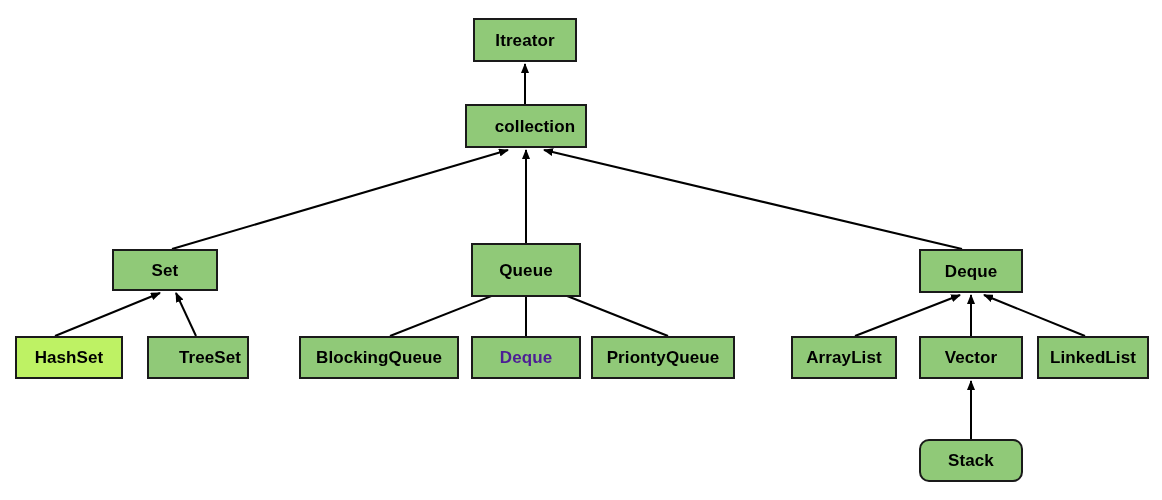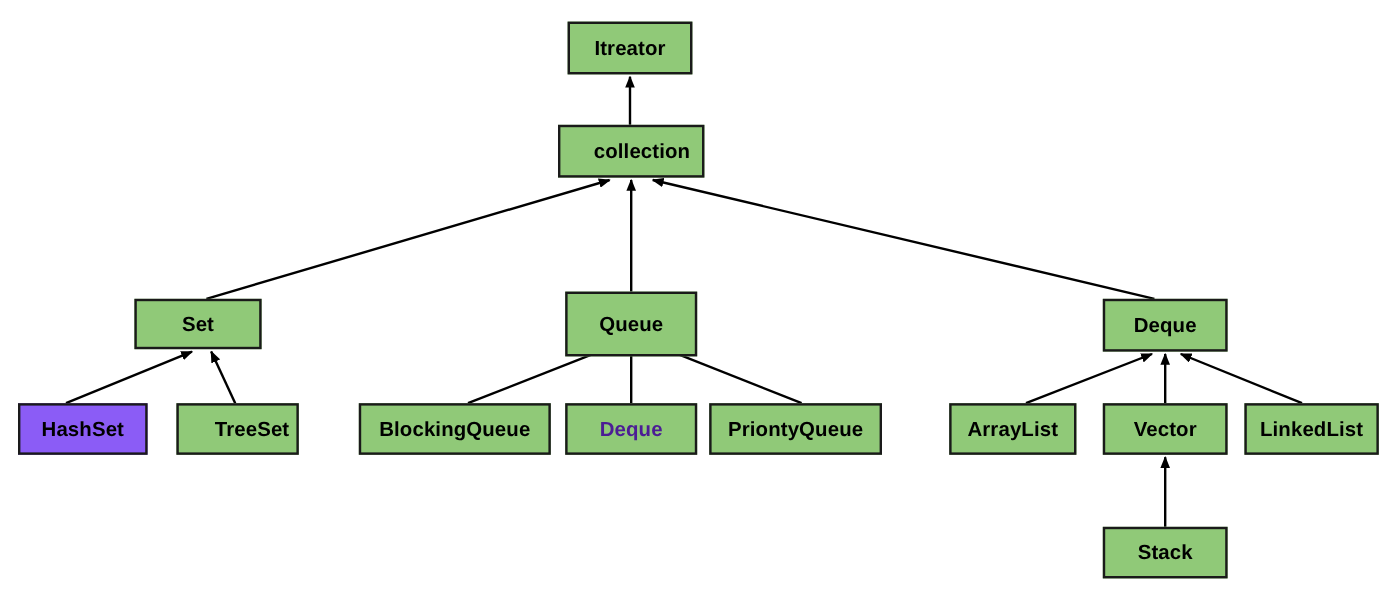--- a/index.html
+++ b/index.html
@@ -84,21 +84,21 @@
       </div>
       <div class="node" style="left: 112px; top: 249px; width: 106px; height: 42px; background: rgb(144, 201, 120); border-color: rgb(26, 26, 26); color: rgb(0, 0, 0);">
         <span class="node-label">Set</span>
       </div>
       <div class="node" style="left: 471px; top: 243px; width: 110px; height: 54px; background: rgb(144, 201, 120); border-color: rgb(26, 26, 26); color: rgb(0, 0, 0);">
         <span class="node-label">Queue</span>
       </div>
       <div class="node" style="left: 919px; top: 249px; width: 104px; height: 44px; background: rgb(144, 201, 120); border-color: rgb(26, 26, 26); color: rgb(0, 0, 0);">
         <span class="node-label">Deque</span>
       </div>
-      <div class="node" style="left: 15px; top: 336px; width: 108px; height: 43px; background: #8b5cf6; border-color: rgb(26, 26, 26); color: rgb(0, 0, 0);">
+      <div class="node" style="left: 15px; top: 336px; width: 108px; height: 43px; background: #bef264; border-color: rgb(26, 26, 26); color: rgb(0, 0, 0);">
         <span class="node-label">HashSet</span>
       </div>
       <div class="node" style="left: 147px; top: 336px; width: 102px; height: 43px; background: rgb(144, 201, 120); border-color: rgb(26, 26, 26); color: rgb(0, 0, 0); padding-left: 24px;">
         <span class="node-label">TreeSet</span>
       </div>
       <div class="node" style="left: 299px; top: 336px; width: 160px; height: 43px; background: rgb(144, 201, 120); border-color: rgb(26, 26, 26); color: rgb(0, 0, 0);">
         <span class="node-label">BlockingQueue</span>
       </div>
       <div class="node" style="left: 471px; top: 336px; width: 110px; height: 43px; background: rgb(144, 201, 120); border-color: rgb(26, 26, 26); color: #4c1d95;">
         <span class="node-label">Deque</span>
@@ -108,18 +108,18 @@
       </div>
       <div class="node" style="left: 791px; top: 336px; width: 106px; height: 43px; background: rgb(144, 201, 120); border-color: rgb(26, 26, 26); color: rgb(0, 0, 0);">
         <span class="node-label">ArrayList</span>
       </div>
       <div class="node" style="left: 919px; top: 336px; width: 104px; height: 43px; background: rgb(144, 201, 120); border-color: rgb(26, 26, 26); color: rgb(0, 0, 0);">
         <span class="node-label">Vector</span>
       </div>
       <div class="node" style="left: 1037px; top: 336px; width: 112px; height: 43px; background: rgb(144, 201, 120); border-color: rgb(26, 26, 26); color: rgb(0, 0, 0); align-items: center;">
         <span class="node-label">LinkedList</span>
       </div>
-      <div class="node" style="left: 919px; top: 439px; width: 104px; height: 43px; background: rgb(144, 201, 120); border-color: rgb(26, 26, 26); color: rgb(0, 0, 0);">
+      <div class="node" style="left: 919px; top: 439px; width: 104px; height: 43px; background: rgb(144, 201, 120); border-color: rgb(26, 26, 26); color: rgb(0, 0, 0); border-radius: 10px;">
         <span class="node-label">Stack</span>
       </div>
     </div>
 
 </div>
 
 </body></html>

